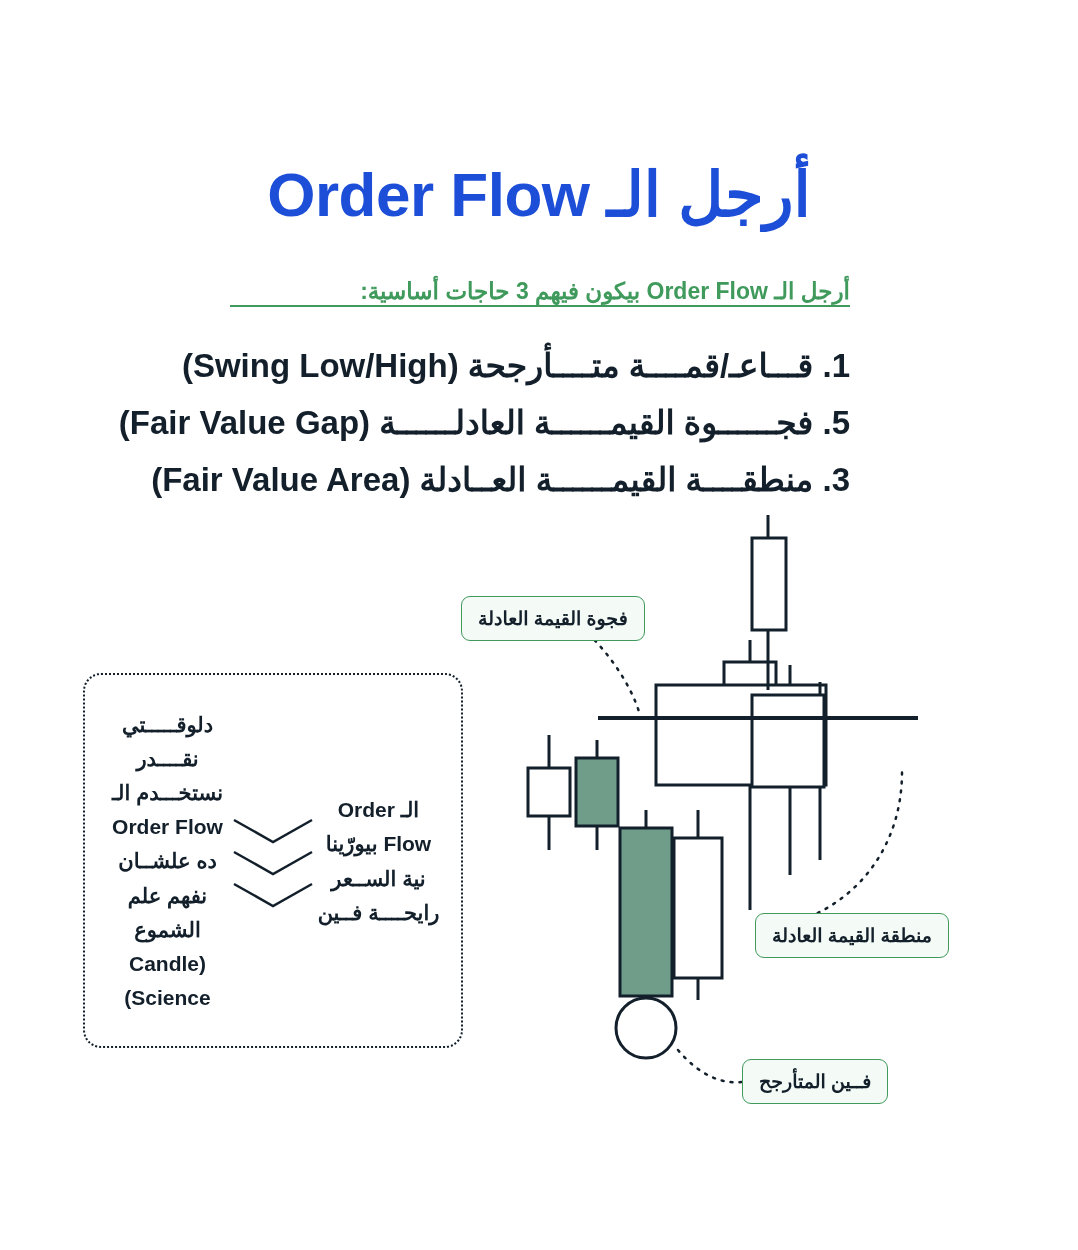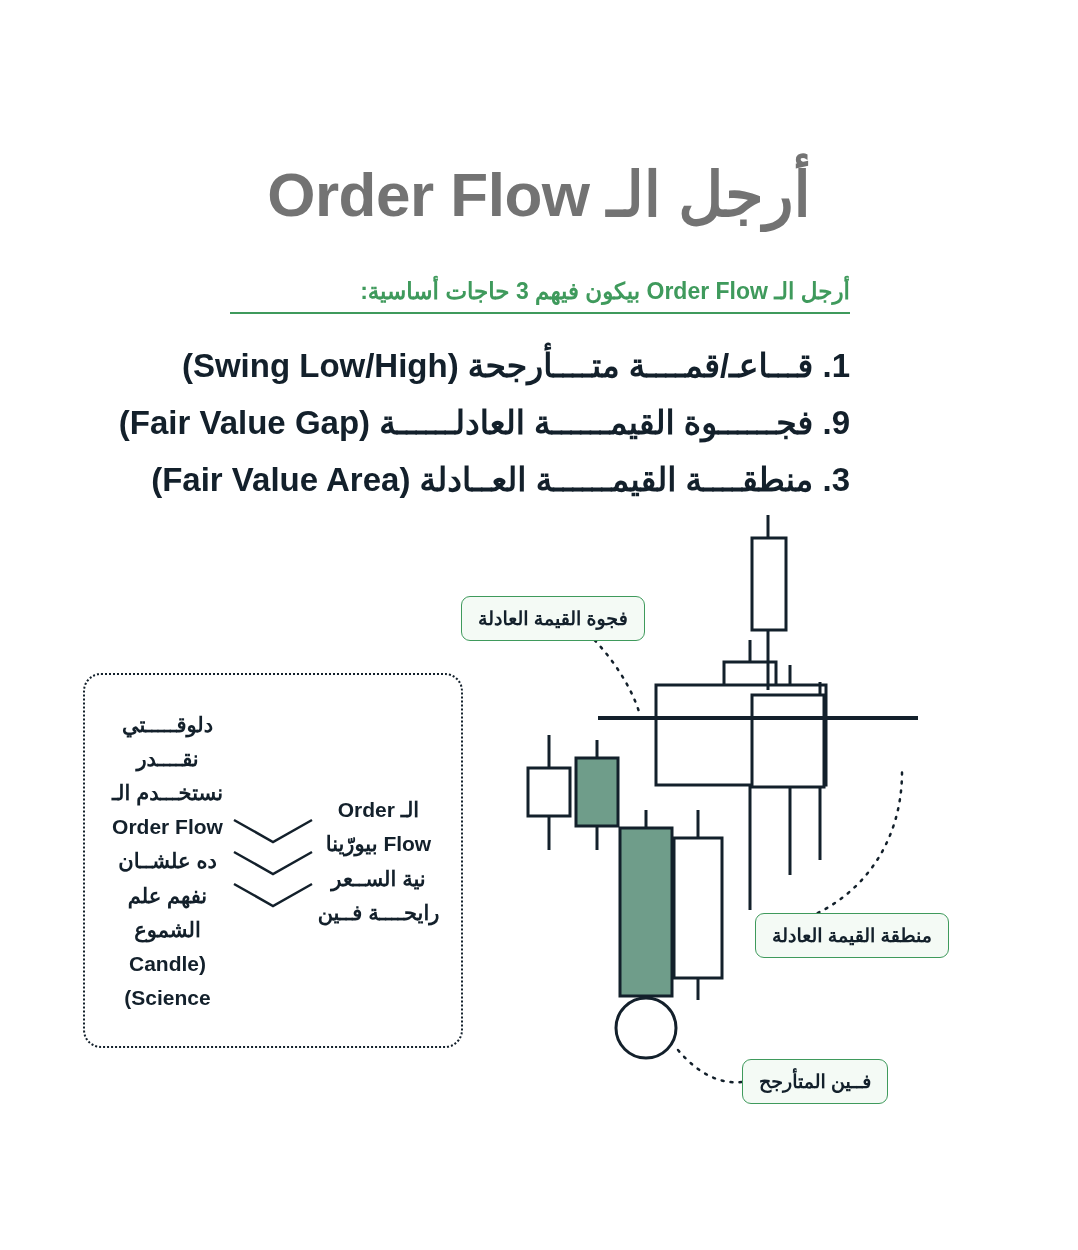--- a/index.html
+++ b/index.html
@@ -19,38 +19,37 @@
   
   .title {
     position: absolute;
     top: 158px;
     left: 0;
     width: 1078px;
     text-align: center;
     font-size: 62px;
     font-weight: bold;
     letter-spacing: -0.5px;
-    color: #737373;
+    color: #1d4ed8;
     direction: rtl;
   }
 
   
   .subtitle-wrap {
     position: absolute;
     top: 278px;
     left: 230px;
     width: 620px;
     text-align: right;
     direction: rtl;
   }
   .subtitle {
     font-size: 23px;
     font-weight: bold;
     color: #3f9a5c;
-    padding-bottom: 7px;
     border-bottom: 2px solid #3f9a5c;
     display: block;
   }
 
   
   .list {
     position: absolute;
     top: 338px;
     left: 230px;
     width: 620px;
@@ -131,21 +130,21 @@
 <body>
 
 <div class="title">أرجل الـ Order Flow</div>
 
 <div class="subtitle-wrap">
   <span class="subtitle">أرجل الـ Order Flow بيكون فيهم 3 حاجات أساسية:</span>
 </div>
 
 <div class="list">
   <div class="list-item">1. قـــاعـ/قمــــة متــــأرجحة (Swing Low/High)</div>
-  <div class="list-item">9. فجــــــوة القيمــــــة العادلــــــة (Fair Value Gap)</div>
+  <div class="list-item">5. فجــــــوة القيمــــــة العادلــــــة (Fair Value Gap)</div>
   <div class="list-item">3. منطقــــة القيمــــــة العــادلة (Fair Value Area)</div>
 </div>
 
 <div class="info-card">
   <div class="info-text">الـ Order Flow بيورّينا نية الســعر رايحــــة فــين</div>
 
   <div class="chevrons">
     <svg width="86" height="30" viewBox="0 0 86 30" fill="none" aria-hidden="true">
       <path d="M4 4 L43 26 L82 4" stroke="#13202b" stroke-width="2.5" fill="none"></path>
     </svg>

